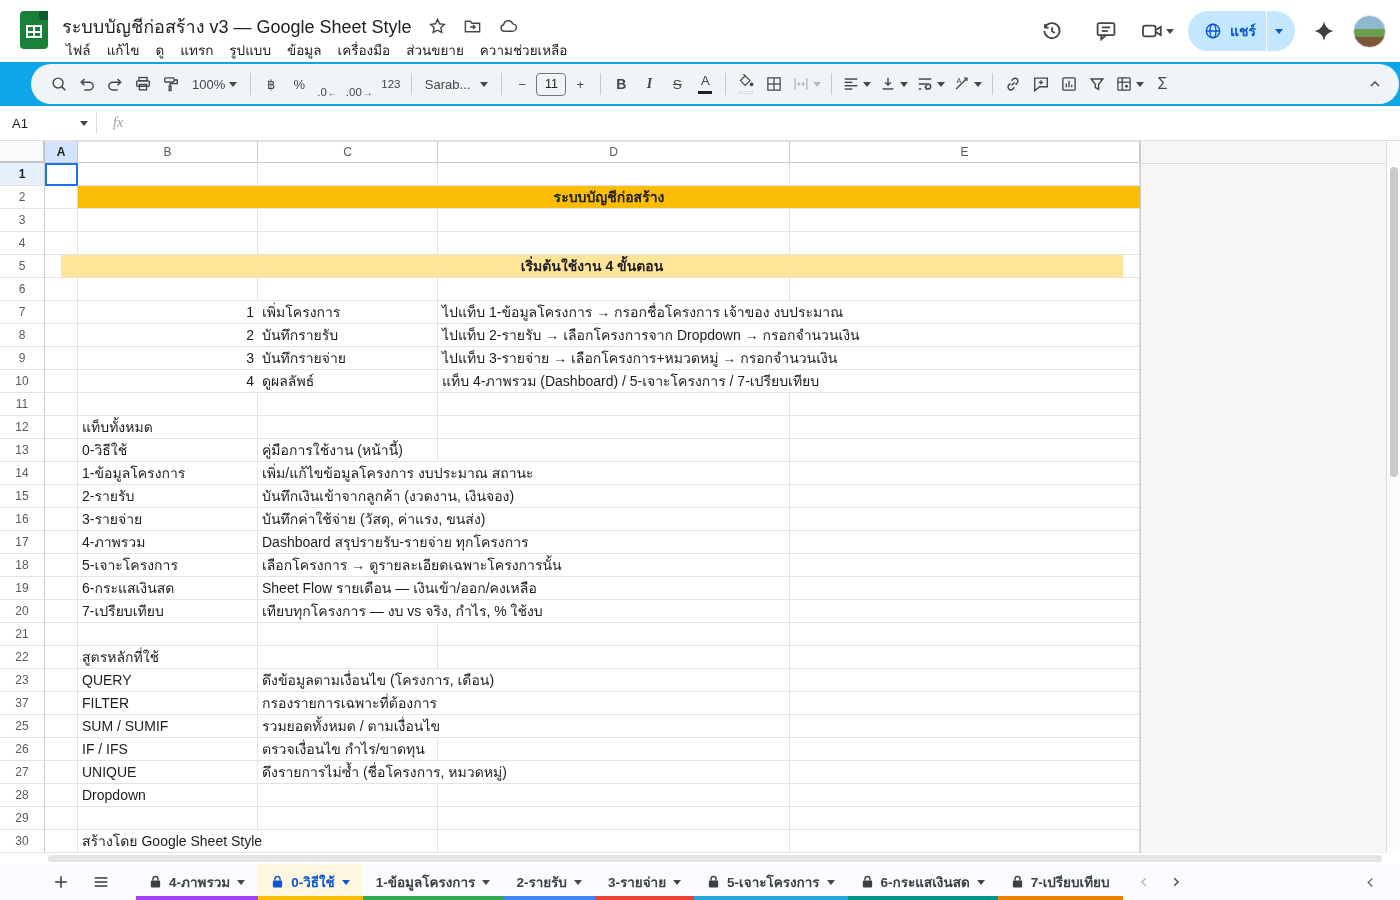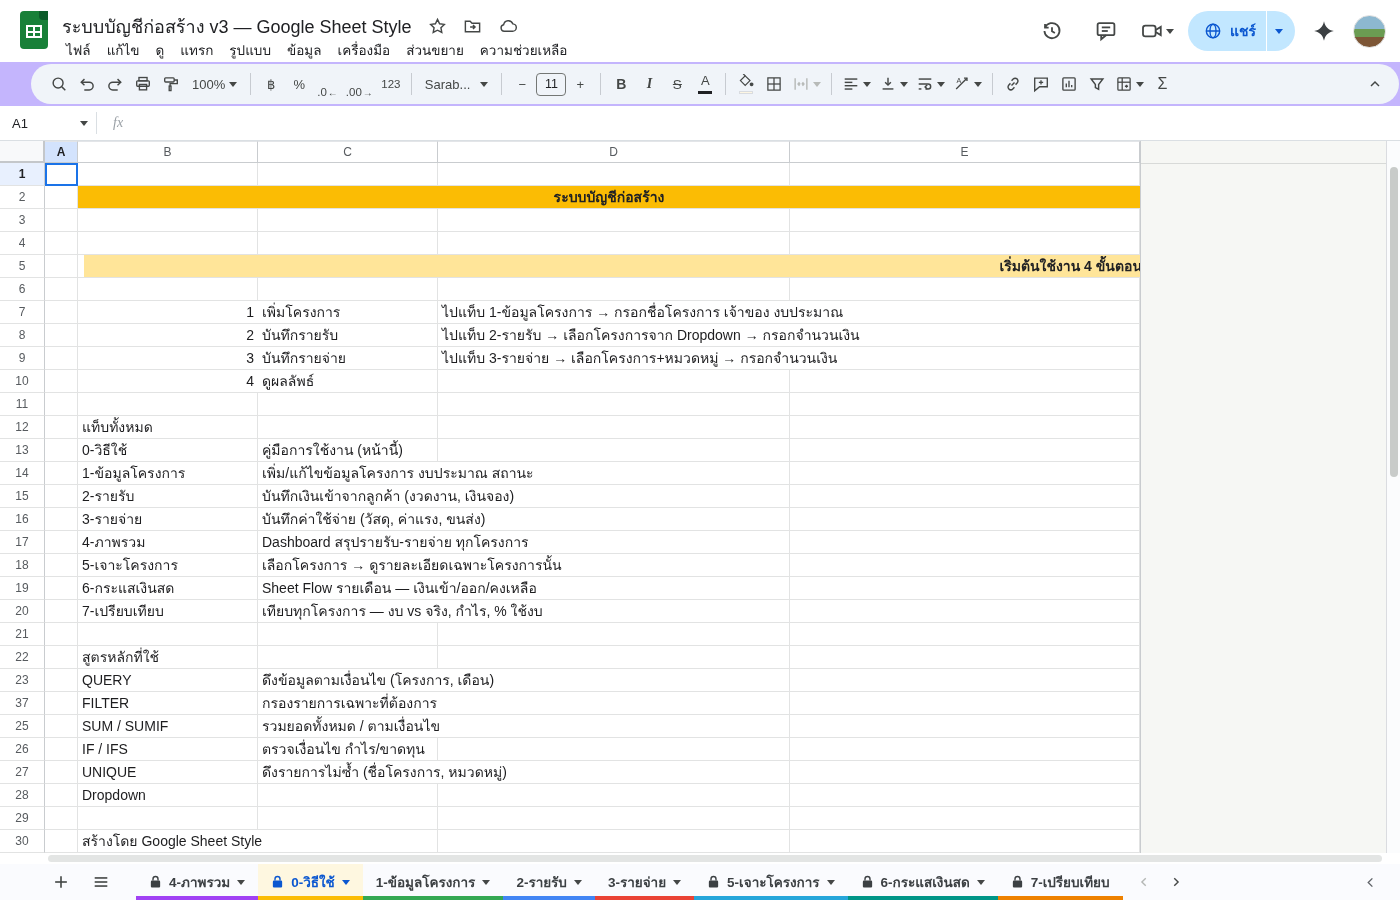--- a/index.html
+++ b/index.html
@@ -1,17 +1,17 @@
 <!DOCTYPE html>
 <html><head>
 <meta charset="utf-8">
 <style>
   * { box-sizing: border-box; margin: 0; padding: 0; }
   body { font-family: "Liberation Sans", "DejaVu Sans", sans-serif; background:#fff; }
-  .app { position:relative; width:1400px; height:900px; overflow:hidden; background:#c4b5fd; }
+  .app { position:relative; width:1400px; height:900px; overflow:hidden; background:#0ea5e9; }
 
   
   .topbar { position:absolute; top:0; left:0; width:1400px; height:62px; background:#fff; }
   .sheets-logo { position:absolute; left:20px; top:11px; width:28px; height:38px; background:#188038; border-radius:4px; }
   .sheets-logo .fold { position:absolute; right:0; top:0; width:9px; height:9px; background:#0c5c2a; border-bottom-left-radius:4px; }
   .sheets-logo .grid-g { position:absolute; left:6px; top:14px; width:16px; height:13px;
      background:
        linear-gradient(#fff,#fff) 0 0/16px 2px no-repeat,
        linear-gradient(#fff,#fff) 0 5.5px/16px 2px no-repeat,
        linear-gradient(#fff,#fff) 0 11px/16px 2px no-repeat,
@@ -454,32 +454,33 @@
         <div class="grow" style="top: 483px;"></div>
         <div class="grow" style="top: 506px;"></div>
         <div class="grow" style="top: 529px;"></div>
         <div class="grow" style="top: 552px;"></div>
         <div class="grow" style="top: 575px;"></div>
         <div class="grow" style="top: 598px;"></div>
         <div class="grow" style="top: 621px;"></div>
         <div class="grow" style="top: 644px;"></div>
         <div class="grow" style="top: 667px;"></div>
         <div class="banner" style="top: 23px; left: 33px; width: 1062px; background: rgb(251, 188, 4); text-align: center;">ระบบบัญชีก่อสร้าง</div>
-        <div class="banner" style="top: 92px; left: 39px; width: 1062px; background: rgb(255, 229, 153); text-align: right;">เริ่มต้นใช้งาน 4 ขั้นตอน</div>
+        <div class="banner" style="top: 92px; left: 16px; width: 1062px; background: rgb(255, 229, 153); text-align: center;">เริ่มต้นใช้งาน 4 ขั้นตอน</div>
         <div class="cellspan" style="top: 138px; left: 33px; width: 180px; text-align: right;">1</div>
         <div class="cellspan" style="top: 138px; left: 213px;">เพิ่มโครงการ</div>
         <div class="cellspan" style="top: 138px; left: 393px;">ไปแท็บ 1-ข้อมูลโครงการ → กรอกชื่อโครงการ เจ้าของ งบประมาณ</div>
         <div class="cellspan" style="top: 161px; left: 33px; width: 180px; text-align: right;">2</div>
         <div class="cellspan" style="top: 161px; left: 213px;">บันทึกรายรับ</div>
         <div class="cellspan" style="top: 161px; left: 393px;">ไปแท็บ 2-รายรับ → เลือกโครงการจาก Dropdown → กรอกจำนวนเงิน</div>
         <div class="cellspan" style="top: 184px; left: 33px; width: 180px; text-align: right;">3</div>
         <div class="cellspan" style="top: 184px; left: 213px;">บันทึกรายจ่าย</div>
         <div class="cellspan" style="top: 184px; left: 393px;">ไปแท็บ 3-รายจ่าย → เลือกโครงการ+หมวดหมู่ → กรอกจำนวนเงิน</div>
         <div class="cellspan" style="top: 207px; left: 33px; width: 180px; text-align: right;">4</div>
         <div class="cellspan" style="top: 207px; left: 213px;">ดูผลลัพธ์</div>
+        <div class="cellspan" style="top: 207px; left: 393px;">แท็บ 4-ภาพรวม (Dashboard) / 5-เจาะโครงการ / 7-เปรียบเทียบ</div>
         <div class="cellspan" style="top: 253px; left: 33px;">แท็บทั้งหมด</div>
         <div class="cellspan" style="top: 276px; left: 33px;">0-วิธีใช้</div>
         <div class="cellspan" style="top: 276px; left: 213px;">คู่มือการใช้งาน (หน้านี้)</div>
         <div class="cellspan" style="top: 299px; left: 33px;">1-ข้อมูลโครงการ</div>
         <div class="cellspan" style="top: 299px; left: 213px;">เพิ่ม/แก้ไขข้อมูลโครงการ งบประมาณ สถานะ</div>
         <div class="cellspan" style="top: 322px; left: 33px;">2-รายรับ</div>
         <div class="cellspan" style="top: 322px; left: 213px;">บันทึกเงินเข้าจากลูกค้า (งวดงาน, เงินจอง)</div>
         <div class="cellspan" style="top: 345px; left: 33px;">3-รายจ่าย</div>
         <div class="cellspan" style="top: 345px; left: 213px;">บันทึกค่าใช้จ่าย (วัสดุ, ค่าแรง, ขนส่ง)</div>
         <div class="cellspan" style="top: 368px; left: 33px;">4-ภาพรวม</div>

